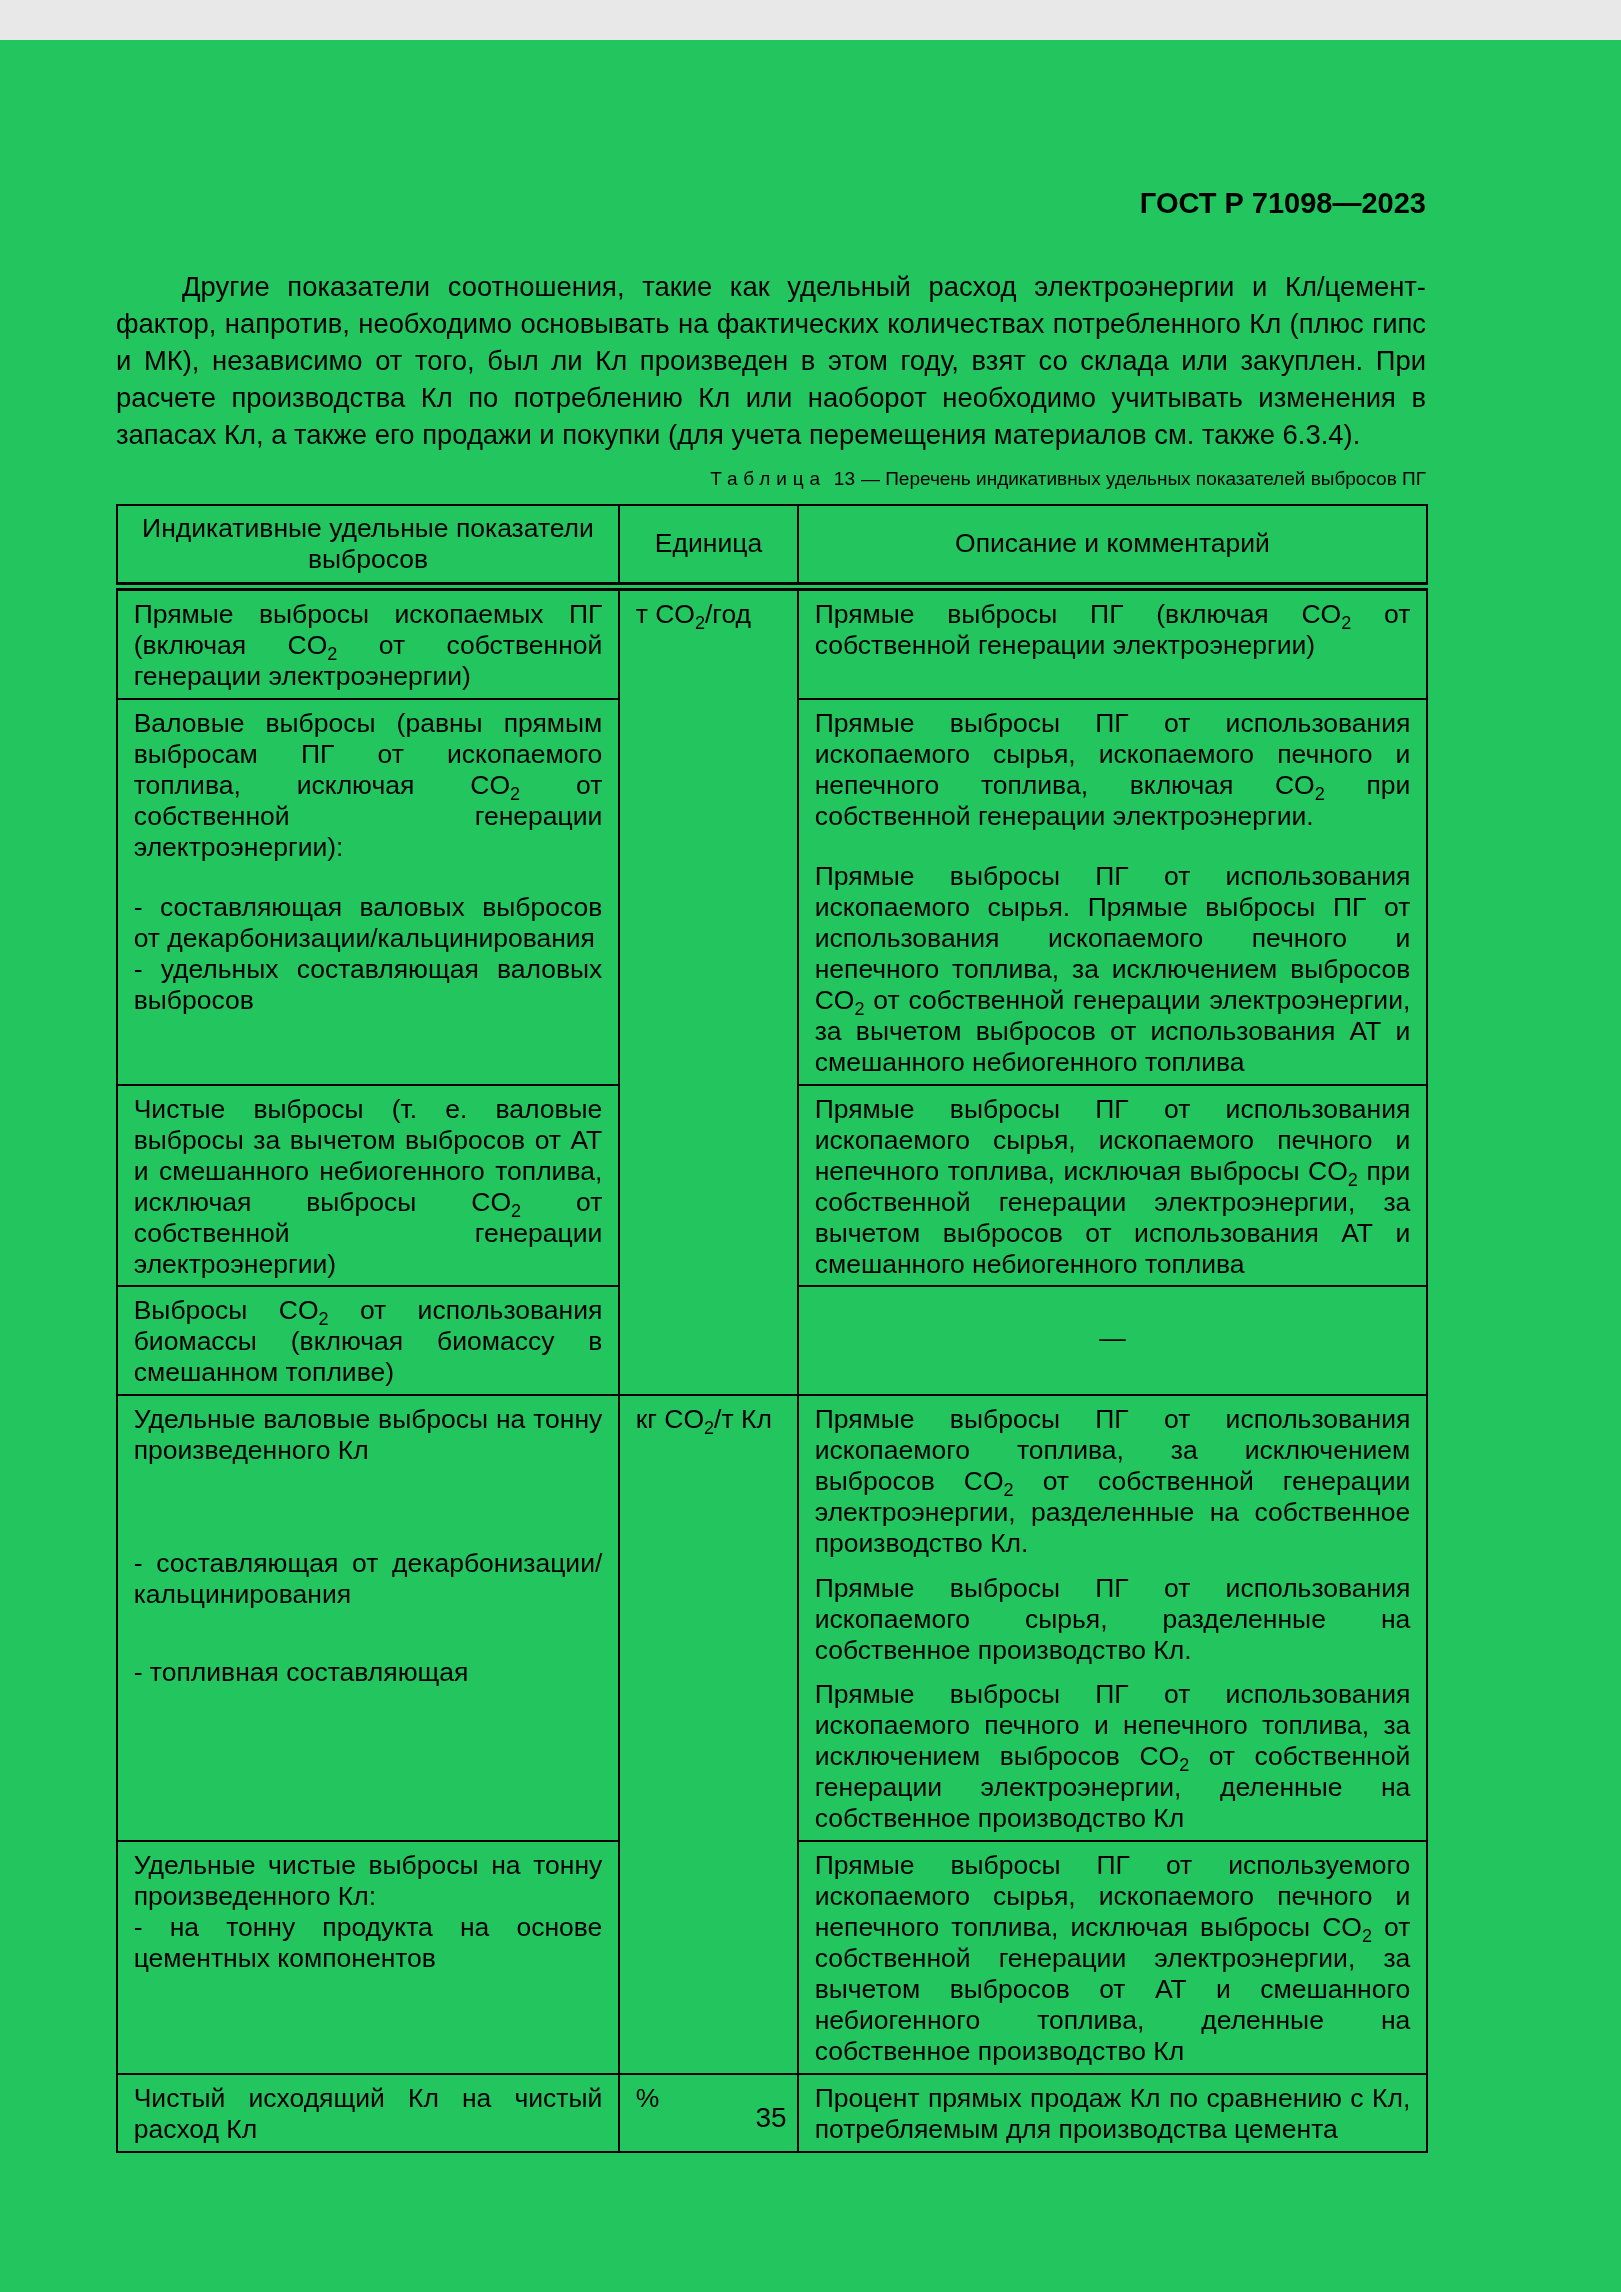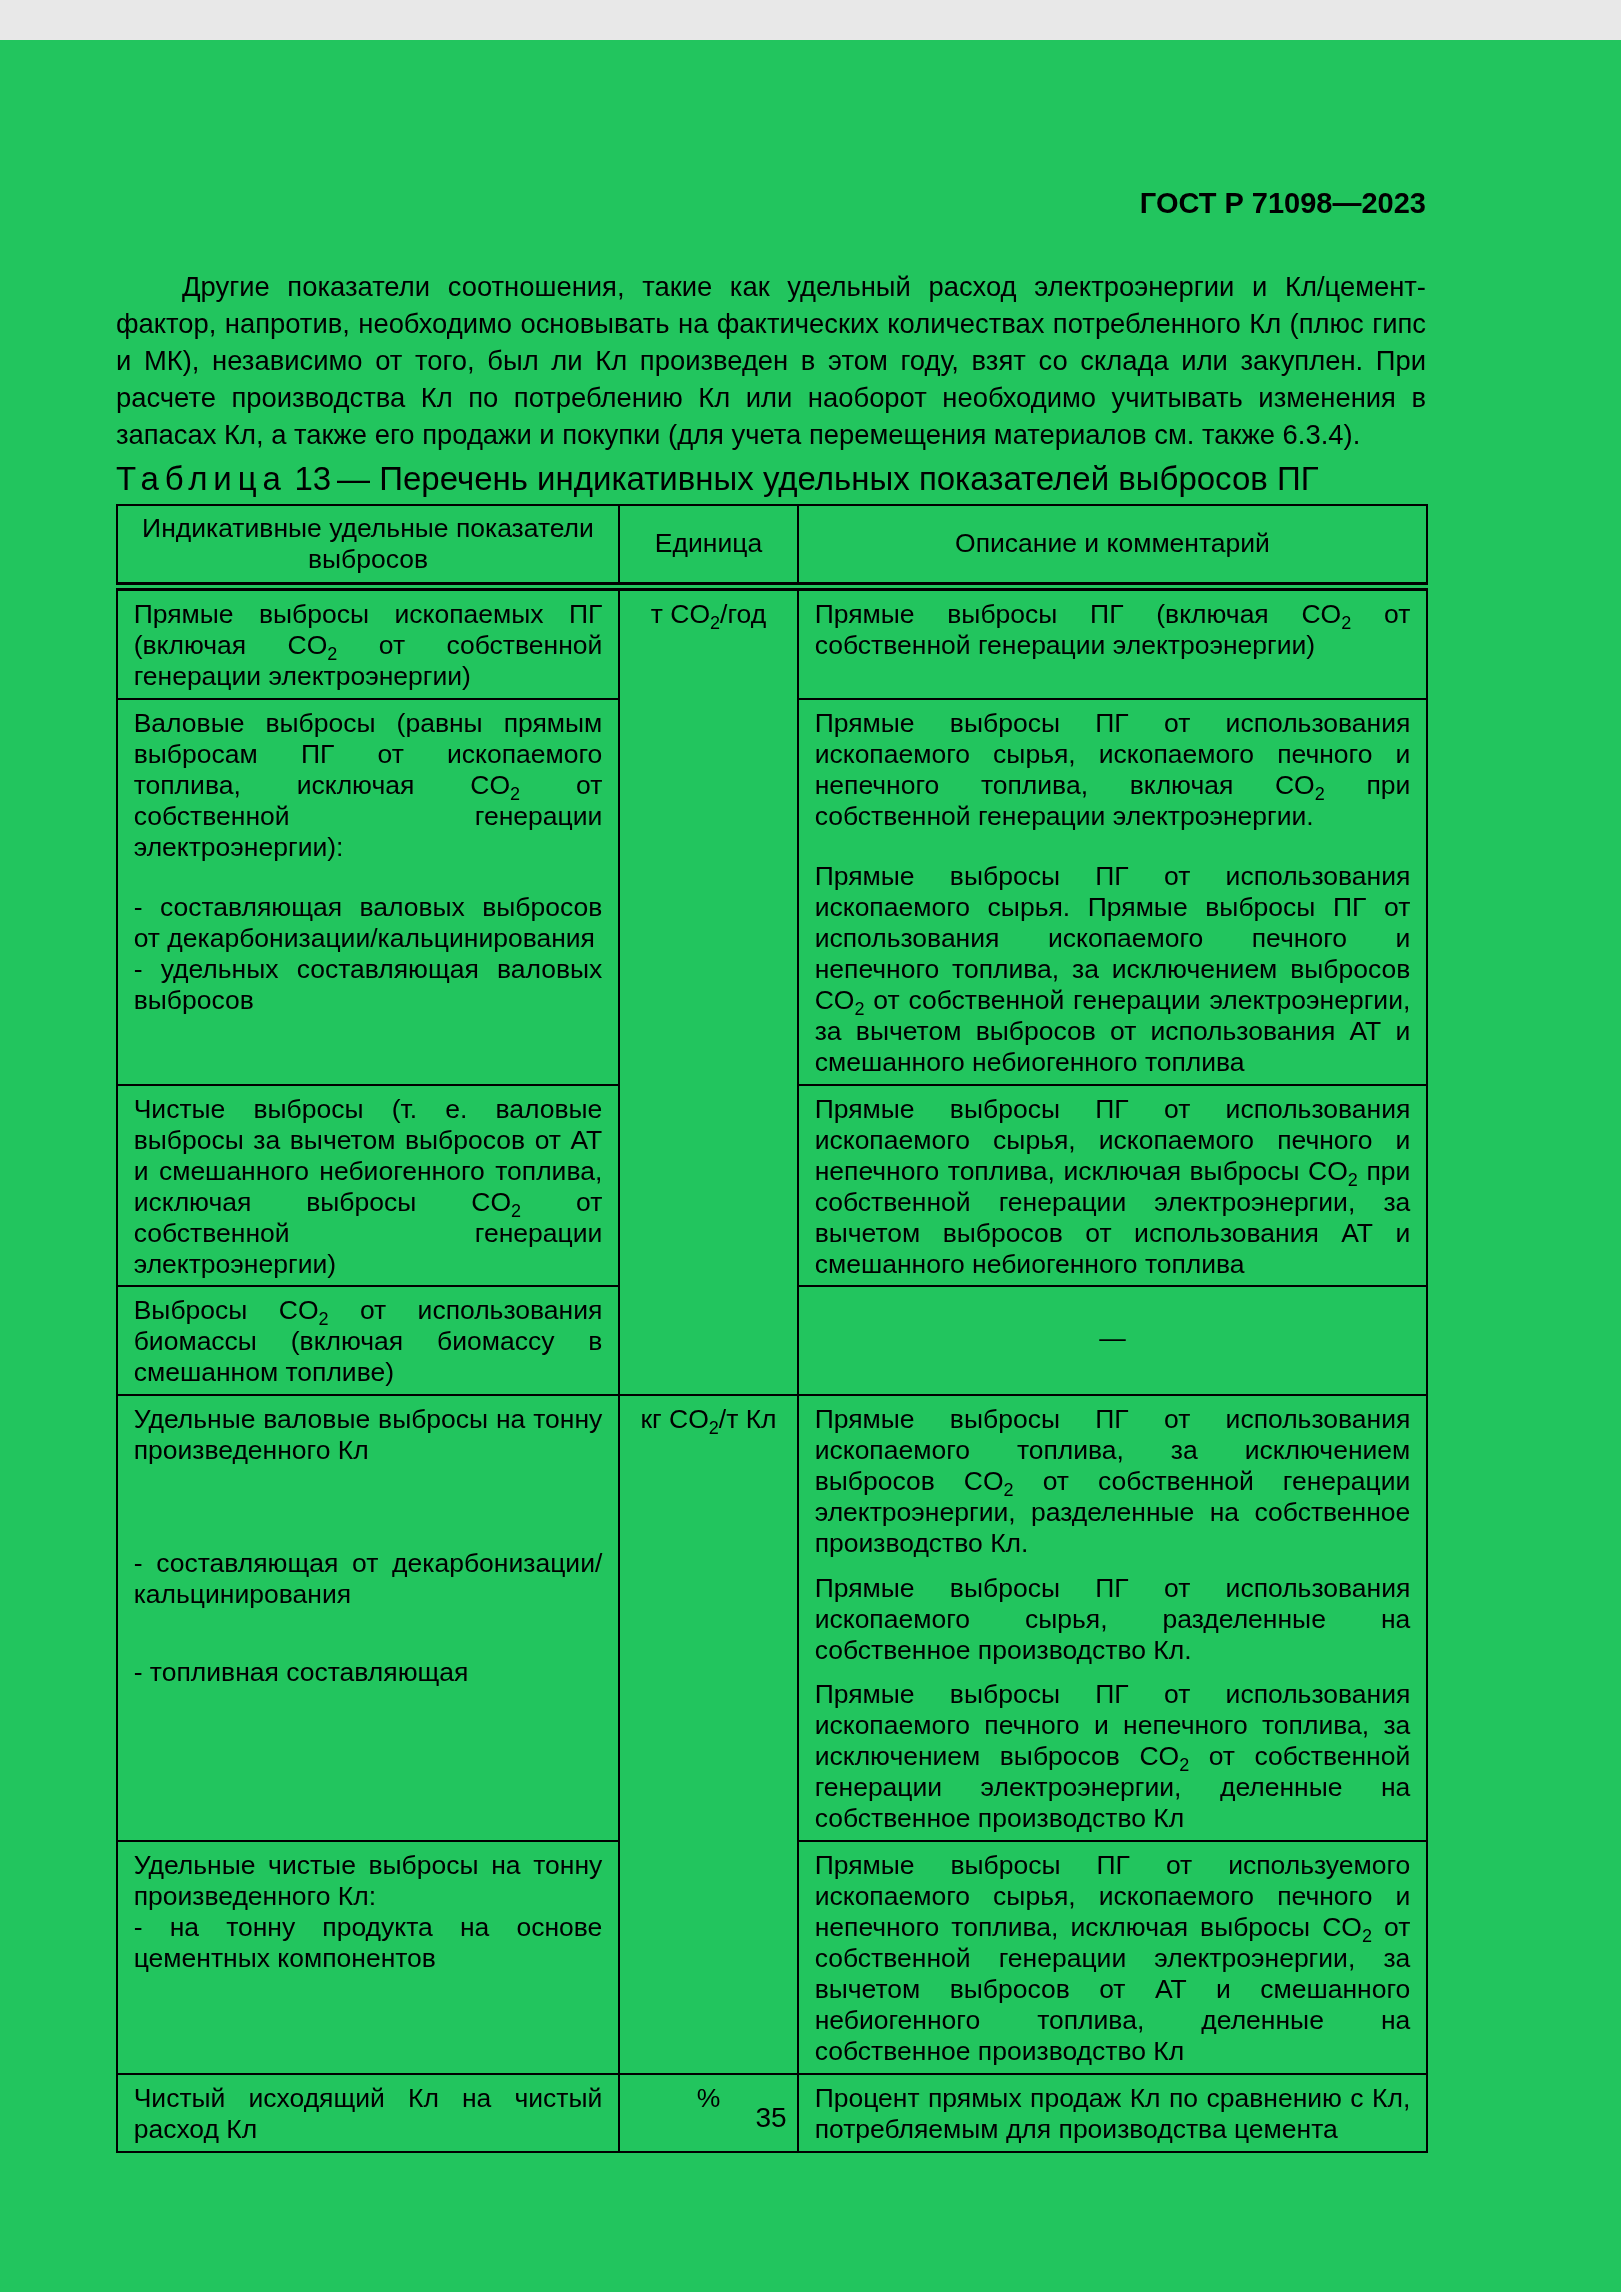--- a/index.html
+++ b/index.html
@@ -17,21 +17,21 @@
     text-align:right;font-size:29px;font-weight:bold;
   }
   .content{
     position:absolute;left:116px;top:228px;width:1310px;
     font-size:27.4px;line-height:37px;
   }
   .para{margin:0;text-align:justify;}
   .para.indent{text-indent:66px;}
   .section-heading{margin:0;text-indent:66px;font-size:27.4px;font-weight:normal;line-height:37px;}
   .section-heading .ht{margin-left:11.8px;}
-  .table-caption{margin:7.8px 0 7.8px 0;font-size:33px;line-height:35px;}
+  .table-caption{margin:7.8px 0 7.8px 0;font-size:19px;line-height:35px;text-align:right;}
   .table-caption .cap-word{letter-spacing:5.9px;}
   .table-caption .cap-num{margin-left:7.8px;}
   .table-caption .cap-rest{margin-left:5.9px;}
 
   table.gost{
     border-collapse:collapse;table-layout:fixed;
     width:1310px;margin-top:2px;
     font-size:26.5px;line-height:31px;
   }
   table.gost col.c1{width:502px;}
@@ -44,21 +44,21 @@
     overflow:hidden;
   }
   table.gost th{
     text-align:center;vertical-align:middle;
     font-weight:normal;
     padding:5.9px 9.8px;
     border-bottom:9.8px double #000;
     height:65px;
   }
   td.ind,td.desc{text-align:justify;}
-  td.unit{text-align:center;padding-left:3.9px;padding-right:3.9px;}
+  td.unit{padding-left:3.9px;padding-right:3.9px;}
   td.dash-cell{text-align:center;}
   td p{margin:0;}
   p.gap{margin-top:29px;}
   p.gap-sm{margin-top:13.7px;}
   p.gap-xl{margin-top:82px;}
   p.gap-lg{margin-top:47px;}
   p.dash{padding-top:27.4px;}
   tr.r0{height:101px;} tr.r1{height:343px;} tr.r2{height:173px;}
   tr.r3{height:107px;} tr.r4{height:396px;} tr.r5{height:194px;}
   tr.r6{height:78px;}

